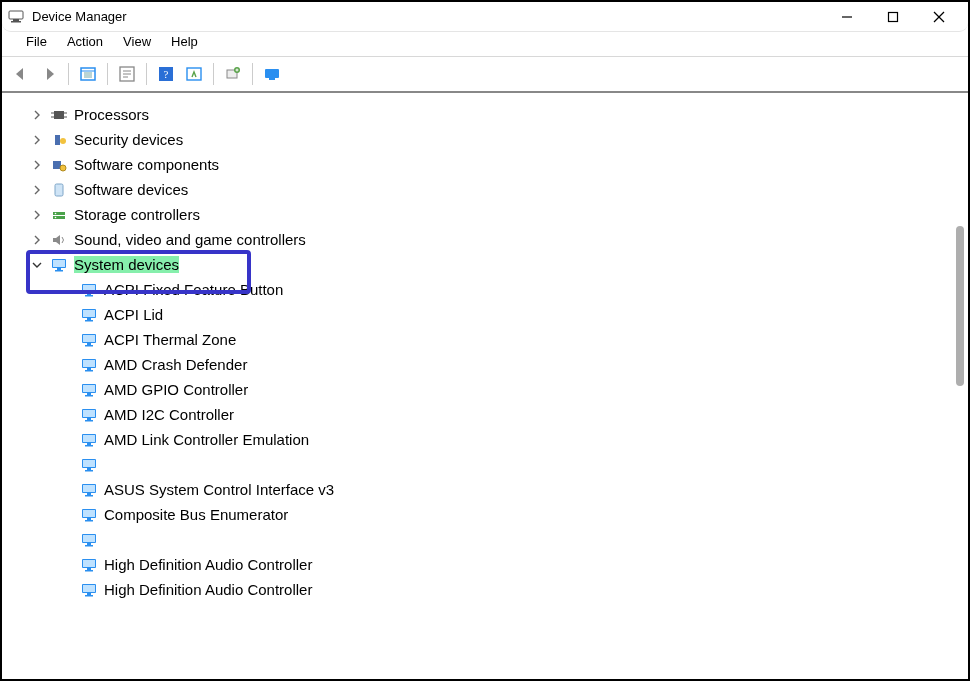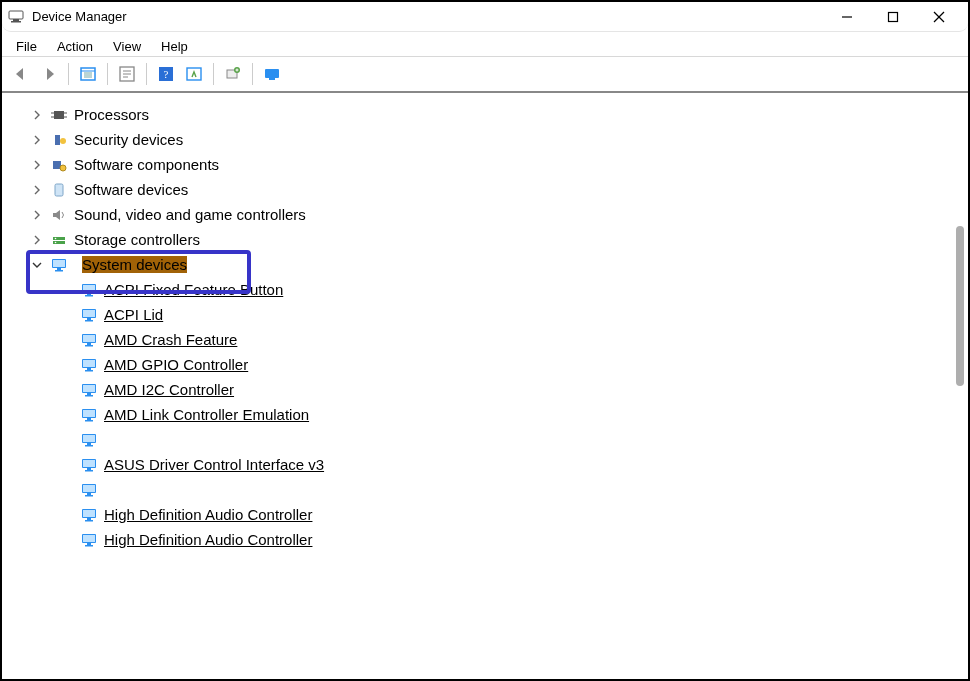--- a/index.html
+++ b/index.html
@@ -35,22 +35,22 @@
     display: flex; align-items: center; justify-content: center;
     font-size: 14px;
     cursor: pointer;
   }
   .win-btn svg { width: 12px; height: 12px; stroke: #000; stroke-width: 1.2; fill: none; }
 
   
   .menubar {
     height: 24px;
     display: flex;
-    align-items: flex-end;
-    padding: 0 4px;
+    align-items: flex-start;
+    padding: 0 14px;
   }
   .menu-item {
     padding: 2px 10px;
     font-size: 13px;
     cursor: pointer;
   }
   hr.menu-sep {
     border: none;
     border-top: 1px solid #d8d8d8;
     margin: 0;
@@ -91,38 +91,37 @@
     overflow-y: auto;
     padding: 6px 0 6px 26px;
   }
   .tree-row {
     display: flex;
     align-items: center;
     height: 25px;
     position: relative;
     cursor: pointer;
   }
-  .tree-row.child { padding-left: 50px; text-decoration: underline; }
+  .tree-row.child { padding-left: 50px; }
   .expander {
     width: 14px; height: 14px;
     margin-right: 6px;
     display: flex; align-items: center; justify-content: center;
     color: #666;
   }
   .expander svg { width: 10px; height: 10px; fill: #666; }
   .tree-icon {
     width: 18px; height: 16px;
     margin-right: 6px;
     display: flex; align-items: center; justify-content: center;
   }
   .tree-icon svg { width: 16px; height: 14px; }
   .tree-label { font-size: 15px; }
   .selected-label {
-    background: #a16207;
-    margin-left: 8px;
+    background: #86efac;
   }
   .highlight-box {
     position: absolute;
     border: 4px solid #3734c8;
     border-radius: 4px;
     left: 22px;
     width: 225px;
     height: 44px;
     top: 154px;
     pointer-events: none;
@@ -306,45 +305,45 @@
         <span class="tree-label">Software devices</span>
       </div>
       <div class="tree-row">
         <span class="expander">
           <svg viewBox="0 0 10 10">
             <path d="M3 1 L7 5 L3 9" fill="none" stroke="#666" stroke-width="1.4"></path>
           </svg>
         </span>
         <span class="tree-icon">
           <svg viewBox="0 0 16 14">
-            <path d="M2 5 L5 5 L9 2 L9 12 L5 9 L2 9 Z" fill="#8a8a8a"></path>
-            <path d="M11 4 Q14 7 11 10" fill="none" stroke="#8a8a8a"></path>
-          </svg>
-        </span>
-        <span class="tree-label">Sound, video and game controllers</span>
-      </div>
-      <div class="tree-row">
-        <span class="expander">
-          <svg viewBox="0 0 10 10">
-            <path d="M3 1 L7 5 L3 9" fill="none" stroke="#666" stroke-width="1.4"></path>
-          </svg>
-        </span>
-        <span class="tree-icon">
-          <svg viewBox="0 0 16 14">
             <rect x="2" y="4" width="12" height="3" fill="#4aa24a"></rect>
             <rect x="2" y="8" width="12" height="3" fill="#4aa24a"></rect>
             <circle cx="4.5" cy="5.5" r="0.8" fill="#fff"></circle>
             <circle cx="4.5" cy="9.5" r="0.8" fill="#fff"></circle>
           </svg>
         </span>
         <span class="tree-label">Storage controllers</span>
       </div>
       <div class="tree-row">
         <span class="expander">
           <svg viewBox="0 0 10 10">
+            <path d="M3 1 L7 5 L3 9" fill="none" stroke="#666" stroke-width="1.4"></path>
+          </svg>
+        </span>
+        <span class="tree-icon">
+          <svg viewBox="0 0 16 14">
+            <path d="M2 5 L5 5 L9 2 L9 12 L5 9 L2 9 Z" fill="#8a8a8a"></path>
+            <path d="M11 4 Q14 7 11 10" fill="none" stroke="#8a8a8a"></path>
+          </svg>
+        </span>
+        <span class="tree-label">Sound, video and game controllers</span>
+      </div>
+      <div class="tree-row">
+        <span class="expander">
+          <svg viewBox="0 0 10 10">
             <path d="M1 3 L5 7 L9 3" fill="none" stroke="#333" stroke-width="1.4"></path>
           </svg>
         </span>
         <span class="tree-icon">
           <svg viewBox="0 0 16 14">
             <rect x="1" y="1" width="14" height="9" rx="1" fill="#2a8ff0"></rect>
             <rect x="2" y="2" width="12" height="7" fill="#bfe2ff"></rect>
             <rect x="6" y="10" width="4" height="2" fill="#2a8ff0"></rect>
             <rect x="4" y="12" width="8" height="1.5" fill="#2a8ff0"></rect>
           </svg>
@@ -375,21 +374,32 @@
       </div>
       <div class="tree-row child">
         <span class="tree-icon">
           <svg viewBox="0 0 16 14">
             <rect x="1" y="1" width="14" height="9" rx="1" fill="#2a8ff0"></rect>
             <rect x="2" y="2" width="12" height="7" fill="#bfe2ff"></rect>
             <rect x="6" y="10" width="4" height="2" fill="#2a8ff0"></rect>
             <rect x="4" y="12" width="8" height="1.5" fill="#2a8ff0"></rect>
           </svg>
         </span>
-        <span class="tree-label">AMD Crash Feature</span>
+        <span class="tree-label">ACPI Thermal Zone</span>
+      </div>
+      <div class="tree-row child">
+        <span class="tree-icon">
+          <svg viewBox="0 0 16 14">
+            <rect x="1" y="1" width="14" height="9" rx="1" fill="#2a8ff0"></rect>
+            <rect x="2" y="2" width="12" height="7" fill="#bfe2ff"></rect>
+            <rect x="6" y="10" width="4" height="2" fill="#2a8ff0"></rect>
+            <rect x="4" y="12" width="8" height="1.5" fill="#2a8ff0"></rect>
+          </svg>
+        </span>
+        <span class="tree-label">AMD Crash Defender</span>
       </div>
       <div class="tree-row child">
         <span class="tree-icon">
           <svg viewBox="0 0 16 14">
             <rect x="1" y="1" width="14" height="9" rx="1" fill="#2a8ff0"></rect>
             <rect x="2" y="2" width="12" height="7" fill="#bfe2ff"></rect>
             <rect x="6" y="10" width="4" height="2" fill="#2a8ff0"></rect>
             <rect x="4" y="12" width="8" height="1.5" fill="#2a8ff0"></rect>
           </svg>
         </span>
@@ -429,21 +439,32 @@
       </div>
       <div class="tree-row child">
         <span class="tree-icon">
           <svg viewBox="0 0 16 14">
             <rect x="1" y="1" width="14" height="9" rx="1" fill="#2a8ff0"></rect>
             <rect x="2" y="2" width="12" height="7" fill="#bfe2ff"></rect>
             <rect x="6" y="10" width="4" height="2" fill="#2a8ff0"></rect>
             <rect x="4" y="12" width="8" height="1.5" fill="#2a8ff0"></rect>
           </svg>
         </span>
-        <span class="tree-label">ASUS Driver Control Interface v3</span>
+        <span class="tree-label">ASUS System Control Interface v3</span>
+      </div>
+      <div class="tree-row child">
+        <span class="tree-icon">
+          <svg viewBox="0 0 16 14">
+            <rect x="1" y="1" width="14" height="9" rx="1" fill="#2a8ff0"></rect>
+            <rect x="2" y="2" width="12" height="7" fill="#bfe2ff"></rect>
+            <rect x="6" y="10" width="4" height="2" fill="#2a8ff0"></rect>
+            <rect x="4" y="12" width="8" height="1.5" fill="#2a8ff0"></rect>
+          </svg>
+        </span>
+        <span class="tree-label">Composite Bus Enumerator</span>
       </div>
       <div class="tree-row child">
         <span class="tree-icon">
           <svg viewBox="0 0 16 14">
             <rect x="1" y="1" width="14" height="9" rx="1" fill="#2a8ff0"></rect>
             <rect x="2" y="2" width="12" height="7" fill="#bfe2ff"></rect>
             <rect x="6" y="10" width="4" height="2" fill="#2a8ff0"></rect>
             <rect x="4" y="12" width="8" height="1.5" fill="#2a8ff0"></rect>
           </svg>
         </span>

